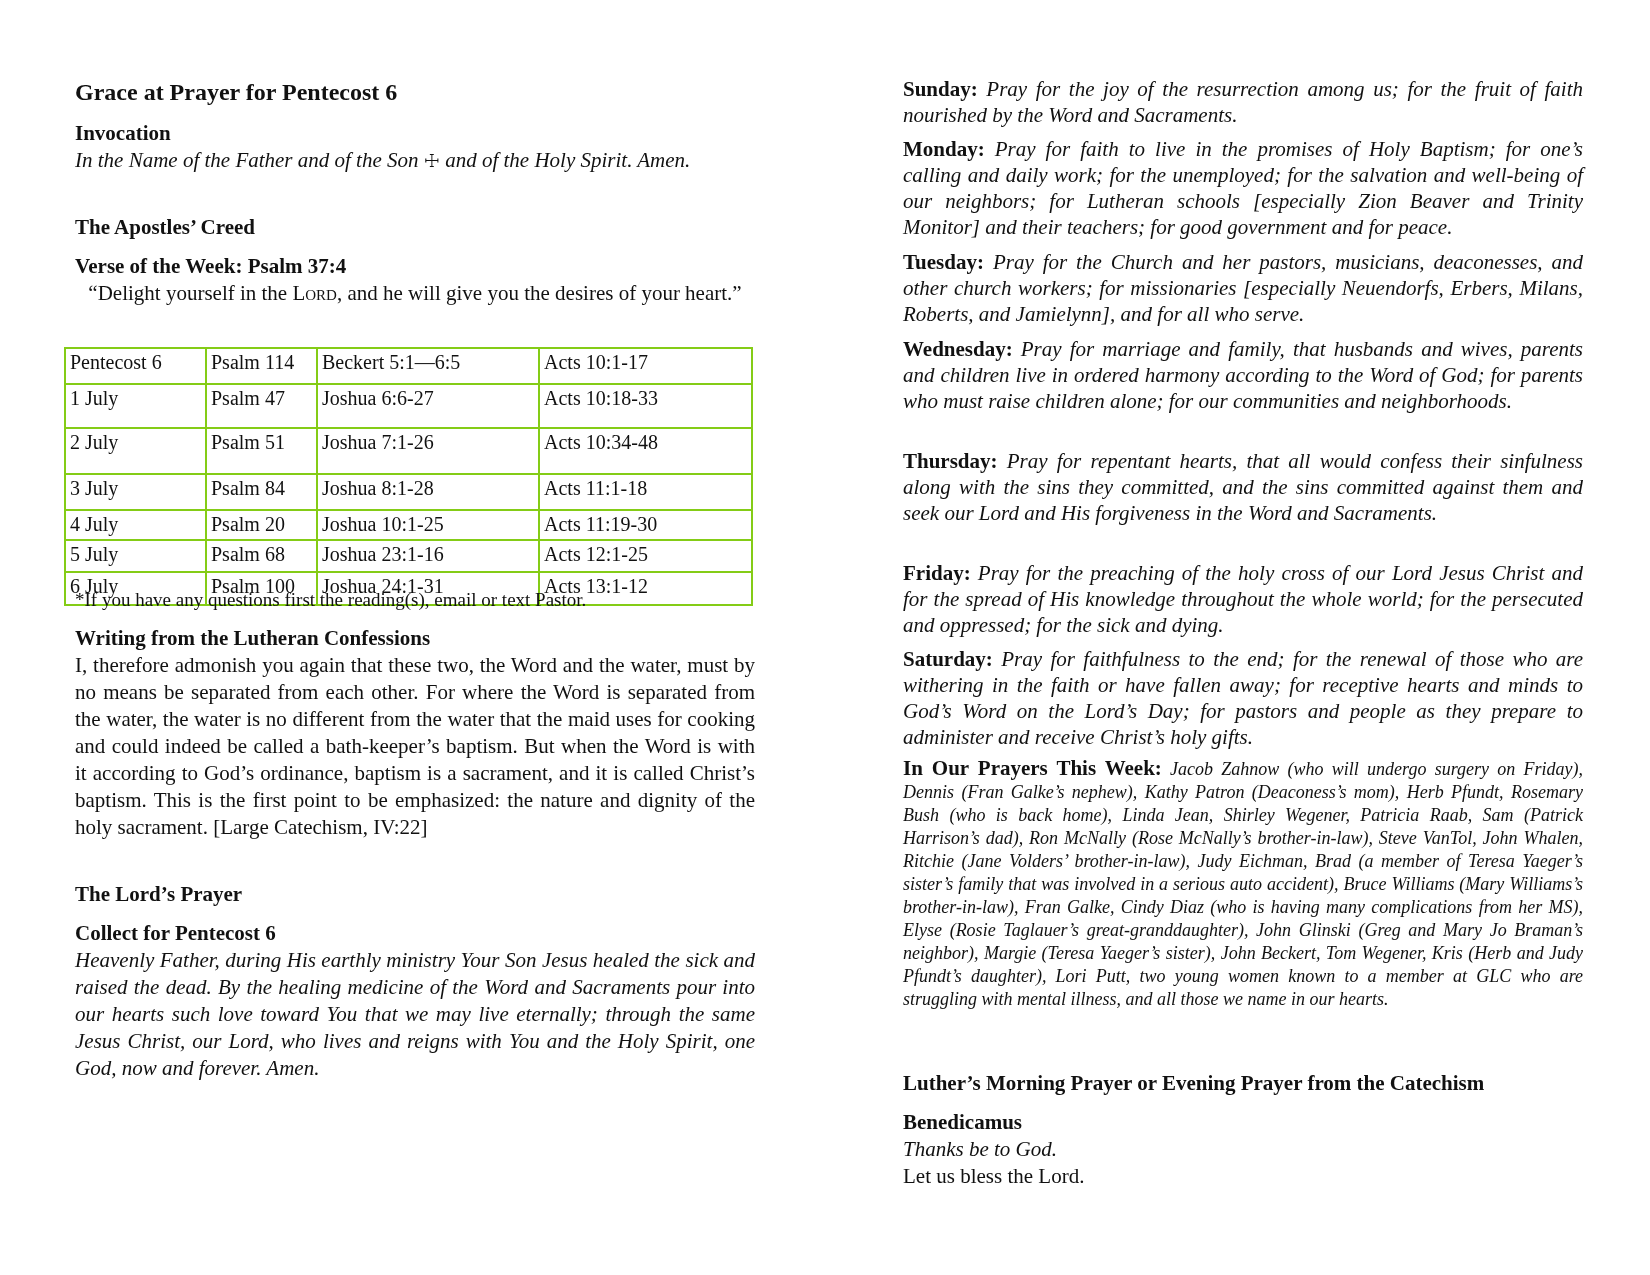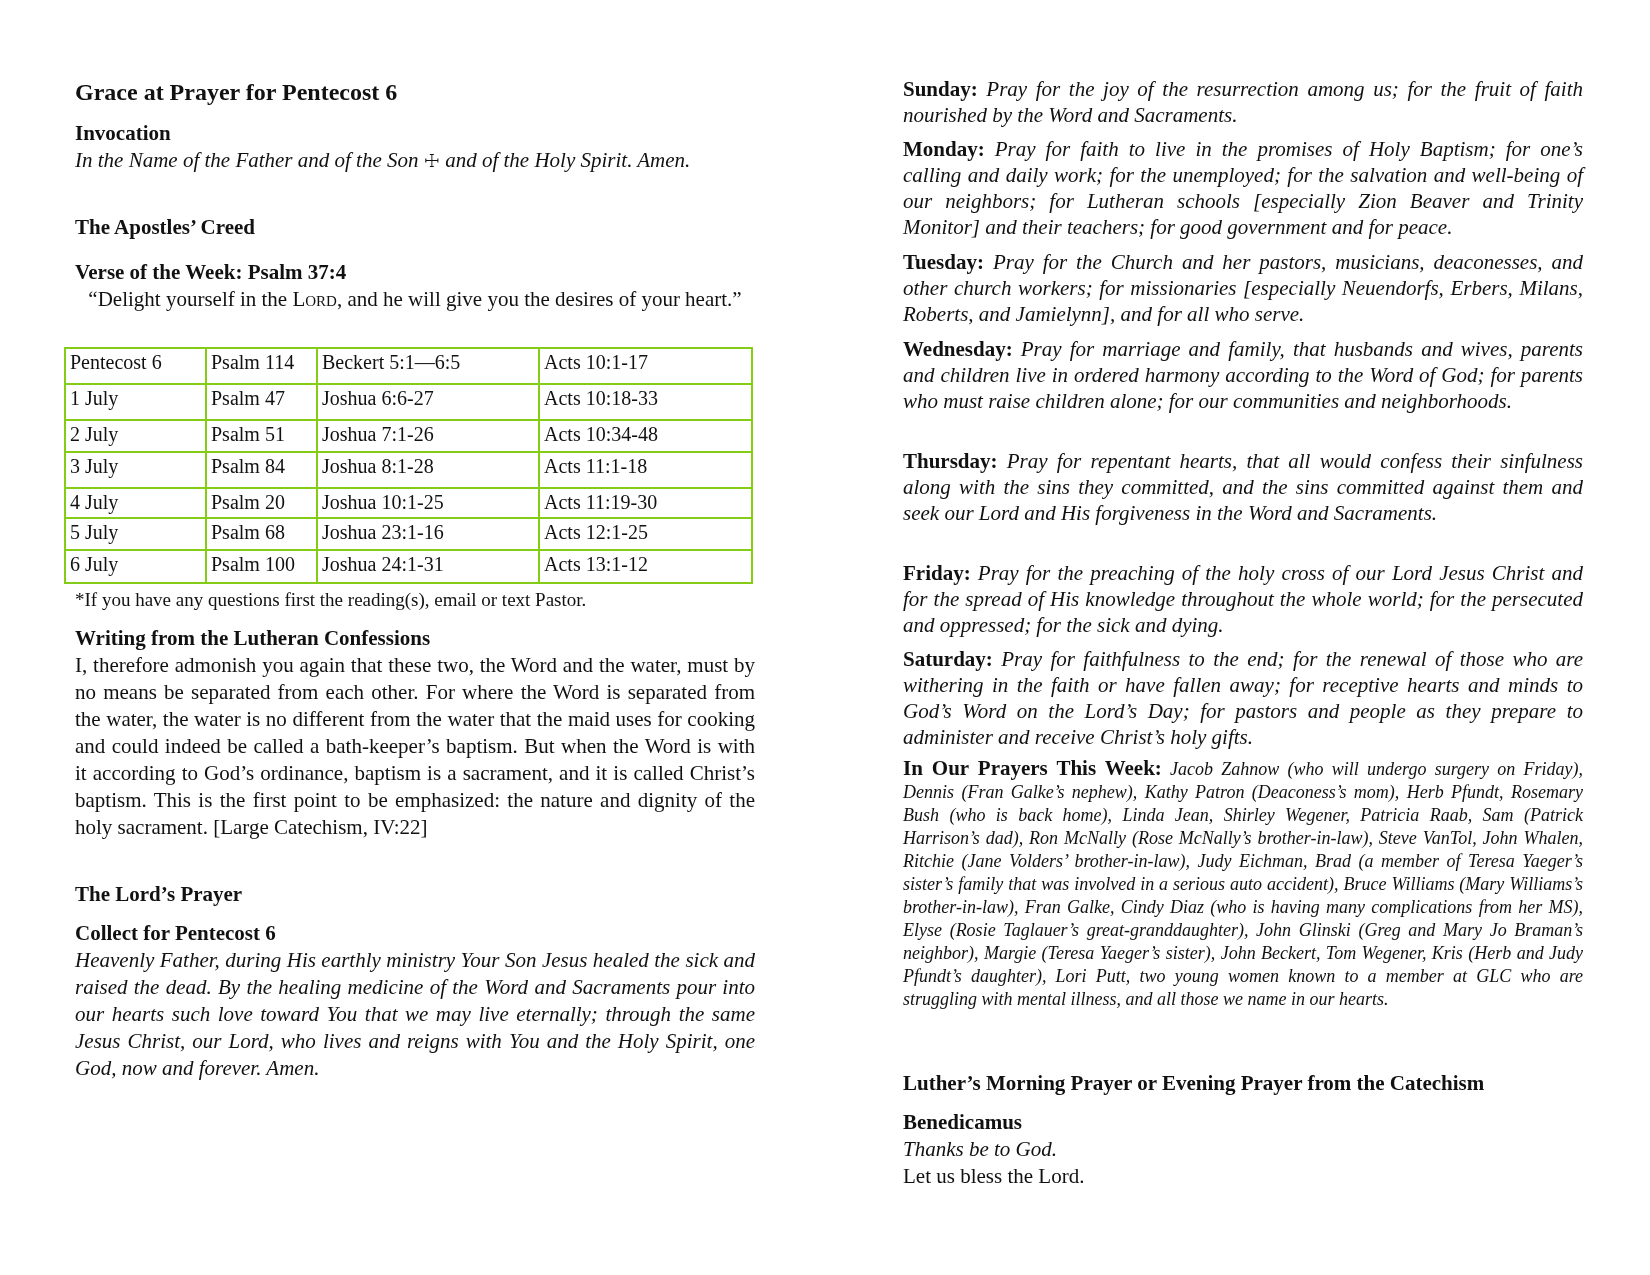--- a/index.html
+++ b/index.html
@@ -117,41 +117,41 @@
     <p class="h">Invocation</p>
     <p class="p it">
       <span>In the Name of the Father and of the Son</span>
       <span class="cross">☩</span>
       <span>and of the Holy Spirit. Amen.</span>
     </p>
   </div>
 
   <p class="h block" style="top:214px;">The Apostles’ Creed</p>
 
-  <div class="block" style="top:259px;">
+  <div class="block" style="top:253px;">
     <p class="h">Verse of the Week: Psalm 37:4</p>
     <p class="p" style="text-align:center;"><span>“Delight yourself in the </span><span class="smallcaps">Lord</span><span>, and he will give you the desires of your heart.”</span></p>
   </div>
 </div>
 
 <table class="readings">
   <tbody>
     <tr style="height:36px;">
       <td class="c0">Pentecost 6</td>
       <td class="c1">Psalm 114</td>
       <td class="c2">Beckert 5:1—6:5</td>
       <td class="c3">Acts 10:1-17</td>
     </tr>
-    <tr style="height:36px;">
+    <tr style="height:44px;">
       <td class="c0">1 July</td>
       <td class="c1">Psalm 47</td>
       <td class="c2">Joshua 6:6-27</td>
       <td class="c3">Acts 10:18-33</td>
     </tr>
-    <tr style="height:32px;">
+    <tr style="height:46px;">
       <td class="c0">2 July</td>
       <td class="c1">Psalm 51</td>
       <td class="c2">Joshua 7:1-26</td>
       <td class="c3">Acts 10:34-48</td>
     </tr>
     <tr style="height:36px;">
       <td class="c0">3 July</td>
       <td class="c1">Psalm 84</td>
       <td class="c2">Joshua 8:1-28</td>
       <td class="c3">Acts 11:1-18</td>

